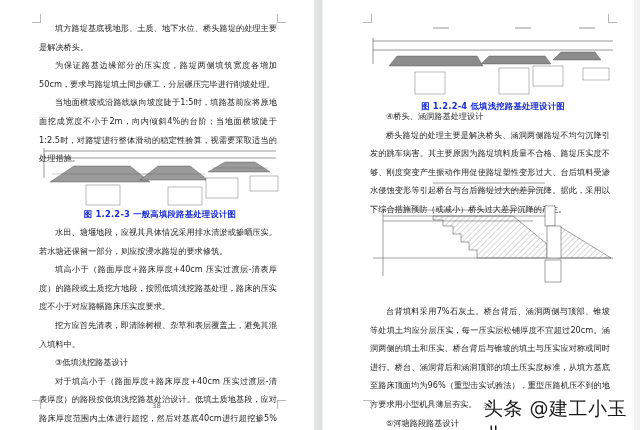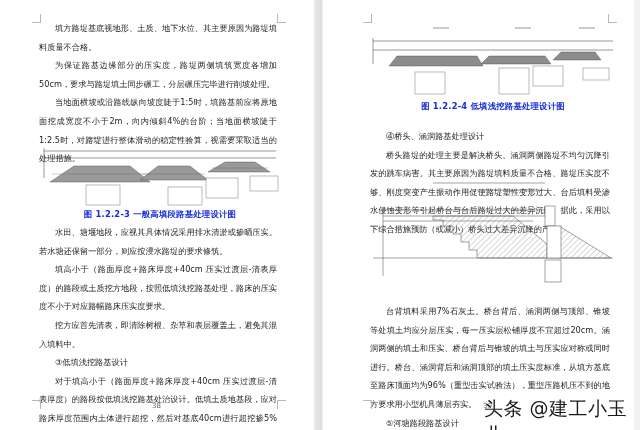--- a/index.html
+++ b/index.html
@@ -43,21 +43,21 @@
   }
 </style>
 </head>
 <body>
 
 <div class="page" id="page-left">
   <div class="corner c-tl" style="left:32px;top:14px;"></div>
   <div class="corner c-tr" style="left:277px;top:14px;"></div>
 
   <div class="text" style="left:39px;top:19px;width:238px;">
-    <p class="p indent">填方路堤基底视地形、土质、地下水位、其主要原因为路堤填料质量不合格。</p>
+    <p class="p indent">填方路堤基底视地形、土质、地下水位、桥头路堤的处理主要是解决桥头。</p>
     <p class="p indent">为保证路基边缘部分的压实度，路堤两侧填筑宽度各增加50cm，要求与路堤填土同步碾工，分层碾压完毕进行削坡处理。</p>
     <p class="p indent">当地面横坡或沿路线纵向坡度陡于1:5时，填路基前应将原地面挖成宽度不小于2m，向内倾斜4%的台阶；当地面横坡陡于1:2.5时，对路堤进行整体滑动的稳定性验算，视需要采取适当的处理措施。</p>
   </div>
 
   <svg class="figure" style="left:40px;top:134px;" width="240" height="72" viewBox="0 0 240 72">
     <g stroke="#333" stroke-width="0.5" fill="none">
       <line x1="48" y1="4" x2="64" y2="4"></line>
         <line x1="128" y1="4" x2="144" y2="4"></line>
         <line x1="190" y1="3" x2="206" y2="3"></line>
       <line x1="4" y1="17" x2="236" y2="17"></line>
@@ -120,21 +120,21 @@
     <g fill="#fff" stroke="#555" stroke-width="0.4">
       <rect x="46" y="48" width="30" height="22"></rect>
       <rect x="130" y="44" width="30" height="26"></rect>
       <rect x="164" y="42" width="30" height="20"></rect>
       <rect x="214" y="44" width="26" height="12"></rect>
     </g>
   </svg>
 
   <div class="caption" style="left:46px;top:101px;width:248px;">图 1.2.2-4  低填浅挖路基处理设计图</div>
 
-  <div class="text" style="left:47px;top:128px;width:240px;font-family:Liberation Serif, serif;">
+  <div class="text" style="left:47px;top:107px;width:240px;">
     <p class="p indent">④桥头、涵洞路基处理设计</p>
     <p class="p indent">桥头路堤的处理主要是解决桥头、涵洞两侧路堤不均匀沉降引发的跳车病害。其主要原因为路堤填料质量不合格、路堤压实度不够、刚度突变产生振动作用促使路堤塑性变形过大、台后填料受渗水侵蚀变形等引起桥台与台后路堤过大的差异沉降。据此，采用以下综合措施预防（或减小）桥头过大差异沉降的产生。</p>
   </div>
 
   <svg class="figure" style="left:50px;top:178px;" width="240" height="106" viewBox="0 0 240 106">
     <defs>
       <pattern id="hatch" width="4" height="4" patternUnits="userSpaceOnUse" patternTransform="rotate(45)">
         <line x1="0" y1="0" x2="0" y2="4" stroke="#777" stroke-width="0.6"></line>
       </pattern>
     </defs>

